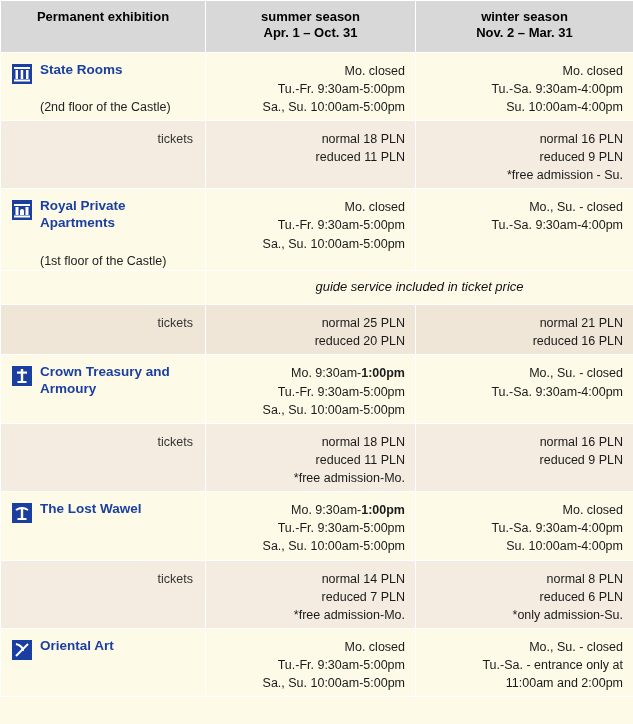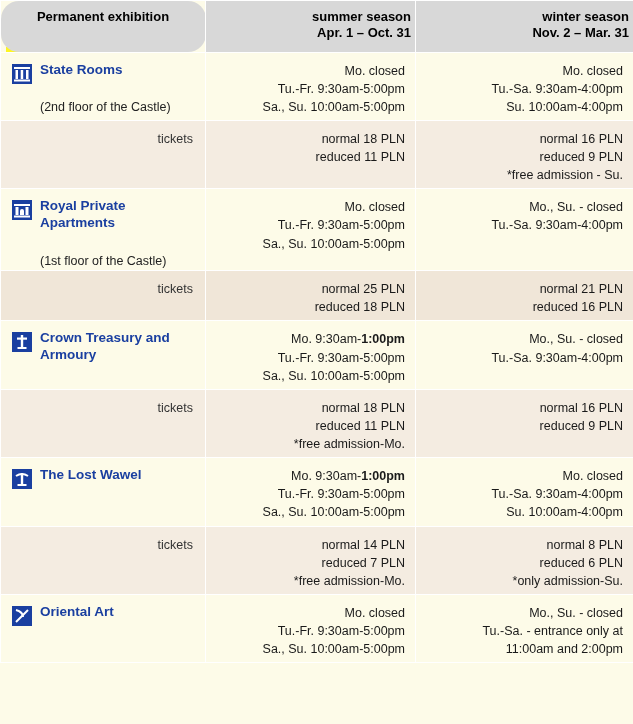--- a/index.html
+++ b/index.html
@@ -26,30 +26,29 @@
 
   td,th{
     vertical-align:top;
     padding:0;
     border:1px solid #ffffff;
   }
 
   
   .hdr{
     background:#d8d8d8;
-    text-align:right;
+    text-align:center;
     font-weight:bold;
     font-size:13px;
     color:#000;
     padding:8px 4px 10px 4px;
     line-height:1.25;
   }
   .hdr.left{
     text-align:center;
-    border-radius:18px;
   }
 
   
   .cell{
     padding:9px 10px 4px 10px;
     line-height:1.45;
     text-align:right;
   }
   .band-a{background:#f4ece1;}
   .band-b{background:#fdfbe8;}
@@ -208,24 +207,28 @@
           <span class="line">Mo. closed</span>
           <span class="line">Tu.-Fr.  9:30am-5:00pm</span>
           <span class="line">Sa., Su. 10:00am-5:00pm</span>
         </td>
         <td class="cell band-b">
           <span class="line">Mo., Su. - closed</span>
           <span class="line">Tu.-Sa.  9:30am-4:00pm</span>
         </td>
       </tr>
       <tr>
+        <td class="band-b"></td>
+        <td class="italic-note band-b" colspan="2">guide service included in ticket price</td>
+      </tr>
+      <tr>
         <td class="cell ticketcell band-c">tickets</td>
         <td class="cell band-c">
           <span class="line">normal 25 PLN</span>
-          <span class="line">reduced  18 PLN</span>
+          <span class="line">reduced  20 PLN</span>
         </td>
         <td class="cell band-c">
           <span class="line">normal 21 PLN</span>
           <span class="line">reduced  16 PLN</span>
         </td>
       </tr>
 
       <tr>
         <td class="cell namecell band-b">
           <div class="name-row">

